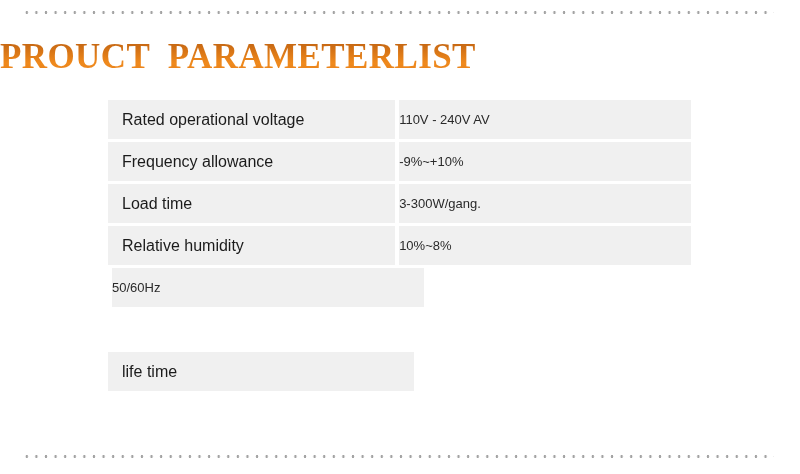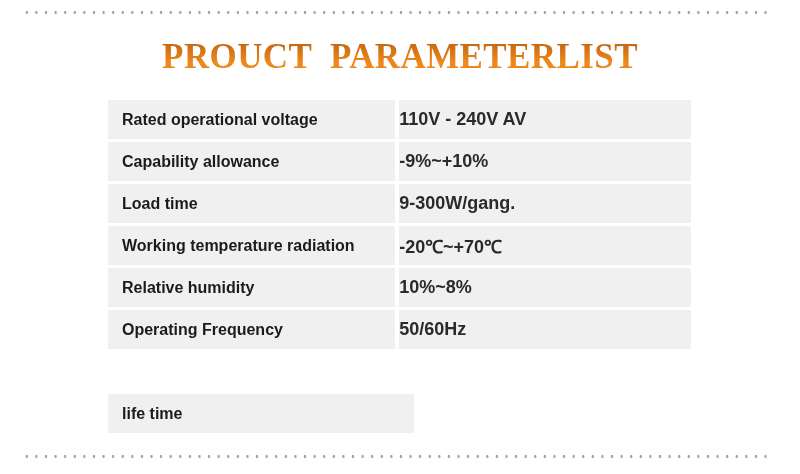--- a/index.html
+++ b/index.html
@@ -37,21 +37,21 @@
   }
   .dotted-rule.top    { top: 11px; }
   .dotted-rule.bottom { top: 455px; }
 
   
   .title-wrap {
     position: absolute;
     left: 0;
     top: 38px;
     width: 800px;
-    text-align: center;
+    text-align: left;
   }
   .title {
     display: inline-block;
     font-family: "Liberation Serif", "DejaVu Serif", serif;
     font-weight: bold;
     font-size: 35px;
     line-height: 38px;
     letter-spacing: 0.4px;
     white-space: pre;
     background: linear-gradient(to bottom,
@@ -71,21 +71,20 @@
   .spec-table {
     position: absolute;
     left: 108px;
     top: 100px;
     width: 583px;
   }
   .spec-row {
     display: flex;
     height: 39px;
     margin-bottom: 3px;
-    font-weight: bold;
   }
   .spec-row:last-child { margin-bottom: 16px; }
 
   .spec-label {
     width: 306px;
     height: 39px;
     background: #f0f0f0;
     display: flex;
     align-items: center;
     box-sizing: border-box;
@@ -100,21 +99,21 @@
     background: #ffffff;
     flex: none;
   }
   .spec-value {
     width: 312px;
     height: 39px;
     background: #f0f0f0;
     display: flex;
     align-items: center;
     box-sizing: border-box;
-    font-size: 18px;
+    font-size: 13px;
     color: #2a2a2a;
     white-space: nowrap;
   }
 </style>
 </head>
 <body>
 
 <div class="page">
 
   <div class="dotted-rule top"></div>
@@ -124,41 +123,35 @@
   </div>
 
   <div class="spec-table">
 
   <div class="spec-row">
         <div class="spec-label">Rated operational voltage</div>
         <div class="spec-gap"></div>
         <div class="spec-value">110V - 240V AV</div>
       </div>
       <div class="spec-row">
-        <div class="spec-label">Capability allowance</div>
+        <div class="spec-label">Frequency allowance</div>
         <div class="spec-gap"></div>
         <div class="spec-value">-9%~+10%</div>
       </div>
       <div class="spec-row">
         <div class="spec-label">Load time</div>
         <div class="spec-gap"></div>
-        <div class="spec-value">9-300W/gang.</div>
-      </div>
-      <div class="spec-row">
-        <div class="spec-label">Working temperature radiation</div>
-        <div class="spec-gap"></div>
-        <div class="spec-value">-20℃~+70℃</div>
+        <div class="spec-value">3-300W/gang.</div>
       </div>
       <div class="spec-row">
         <div class="spec-label">Relative humidity</div>
         <div class="spec-gap"></div>
         <div class="spec-value">10%~8%</div>
       </div>
       <div class="spec-row">
-        <div class="spec-label">Operating Frequency</div>
         <div class="spec-gap"></div>
         <div class="spec-value">50/60Hz</div>
       </div>
       <div class="spec-row">
         <div class="spec-gap"></div>
       </div>
       <div class="spec-row">
         <div class="spec-label">life time</div>
         <div class="spec-gap"></div>
       </div>

